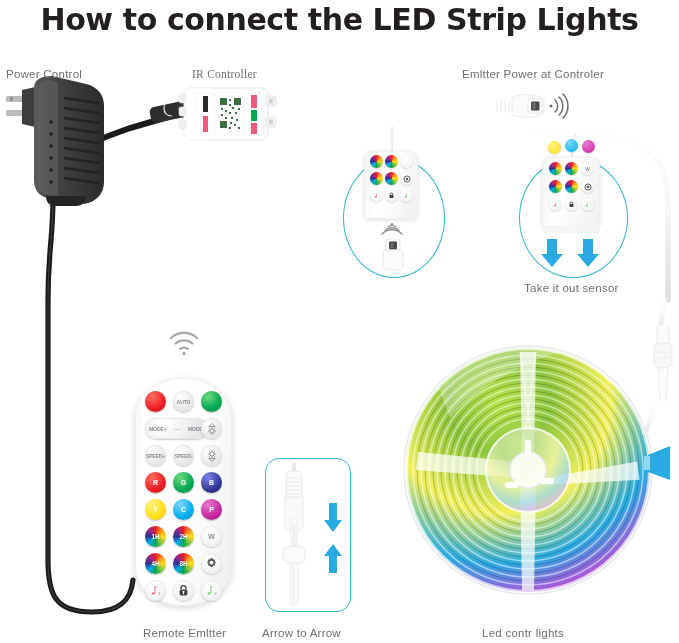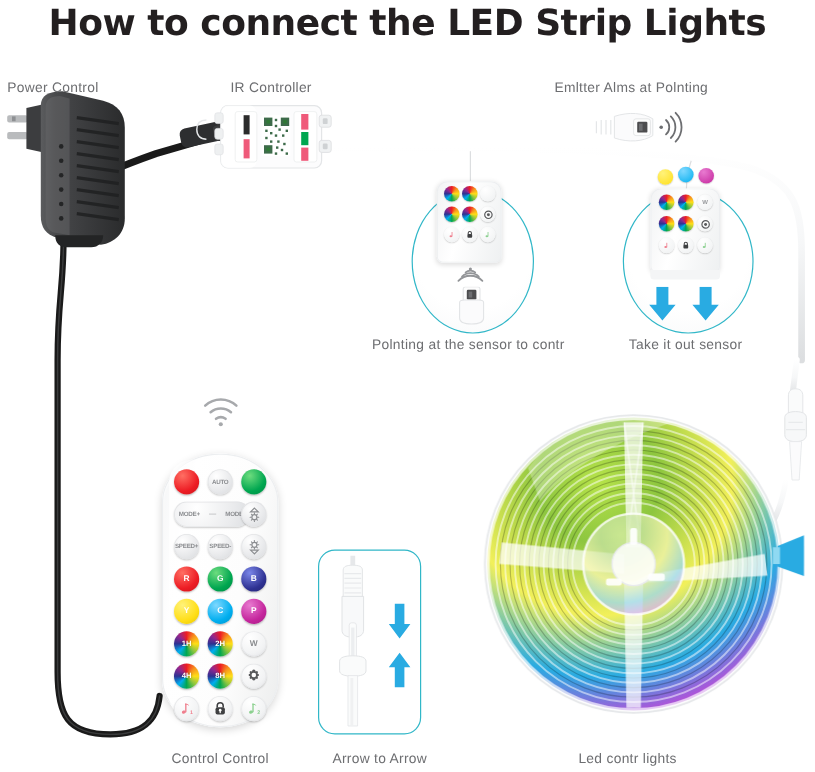--- a/index.html
+++ b/index.html
@@ -308,26 +308,25 @@
       </g>
 
       <path d="M648 455 L670 446 L670 480 L648 472 Z" fill="#29abe2"></path>
       <path d="M644 456 L650 456 L650 470 L644 470 Z" fill="#8fd9f2"></path>
 
       <path d="M440 390 C470 350 520 340 560 352 C520 364 470 392 450 418 Z" fill="#ffffff" opacity=".3"></path>
     </g>
   </svg>
 
   <div class="lbl" style="left:6px;top:68px;">Power Control</div>
-  <div class="lbl" style="left:192px;top:68px;">IR Controller</div>
-  <div class="lbl" style="left:462px;top:68px;">Emltter Alms at Polnting</div>
-  <div class="lbl" style="left:310px;top:282px;">Polnting at the sensor to contr</div>
+  <div class="lbl" style="left:192px;top:68px;font-family:Liberation Serif, serif;">IR Controller</div>
+  <div class="lbl" style="left:462px;top:68px;">Emltter Power at Controler</div>
   <div class="lbl" style="left:524px;top:282px;">Take it out sensor</div>
-  <div class="lbl" style="left:143px;top:627px;">Control Control</div>
-  <div class="lbl" style="left:277px;top:627px;">Arrow to Arrow</div>
+  <div class="lbl" style="left:143px;top:627px;">Remote Emltter</div>
+  <div class="lbl" style="left:262px;top:627px;">Arrow to Arrow</div>
   <div class="lbl" style="left:482px;top:627px;">Led contr lights</div>
 
   <svg style="position:absolute;left:168px;top:330px;width:32px;height:26px;overflow:visible;" viewBox="0 0 32 26">
     <g fill="none" stroke="#a7a9ac" stroke-linecap="round">
       <path d="M3 8 A19 19 0 0 1 29 8" stroke-width="2.1"></path>
       <path d="M7.5 13.5 A13 13 0 0 1 24.5 13.5" stroke-width="2.1"></path>
       <path d="M12 19 A7 7 0 0 1 20 19" stroke-width="2.1"></path>
       <circle cx="16" cy="23.5" r="1.7" fill="#a7a9ac" stroke="none"></circle>
     </g>
   </svg>

